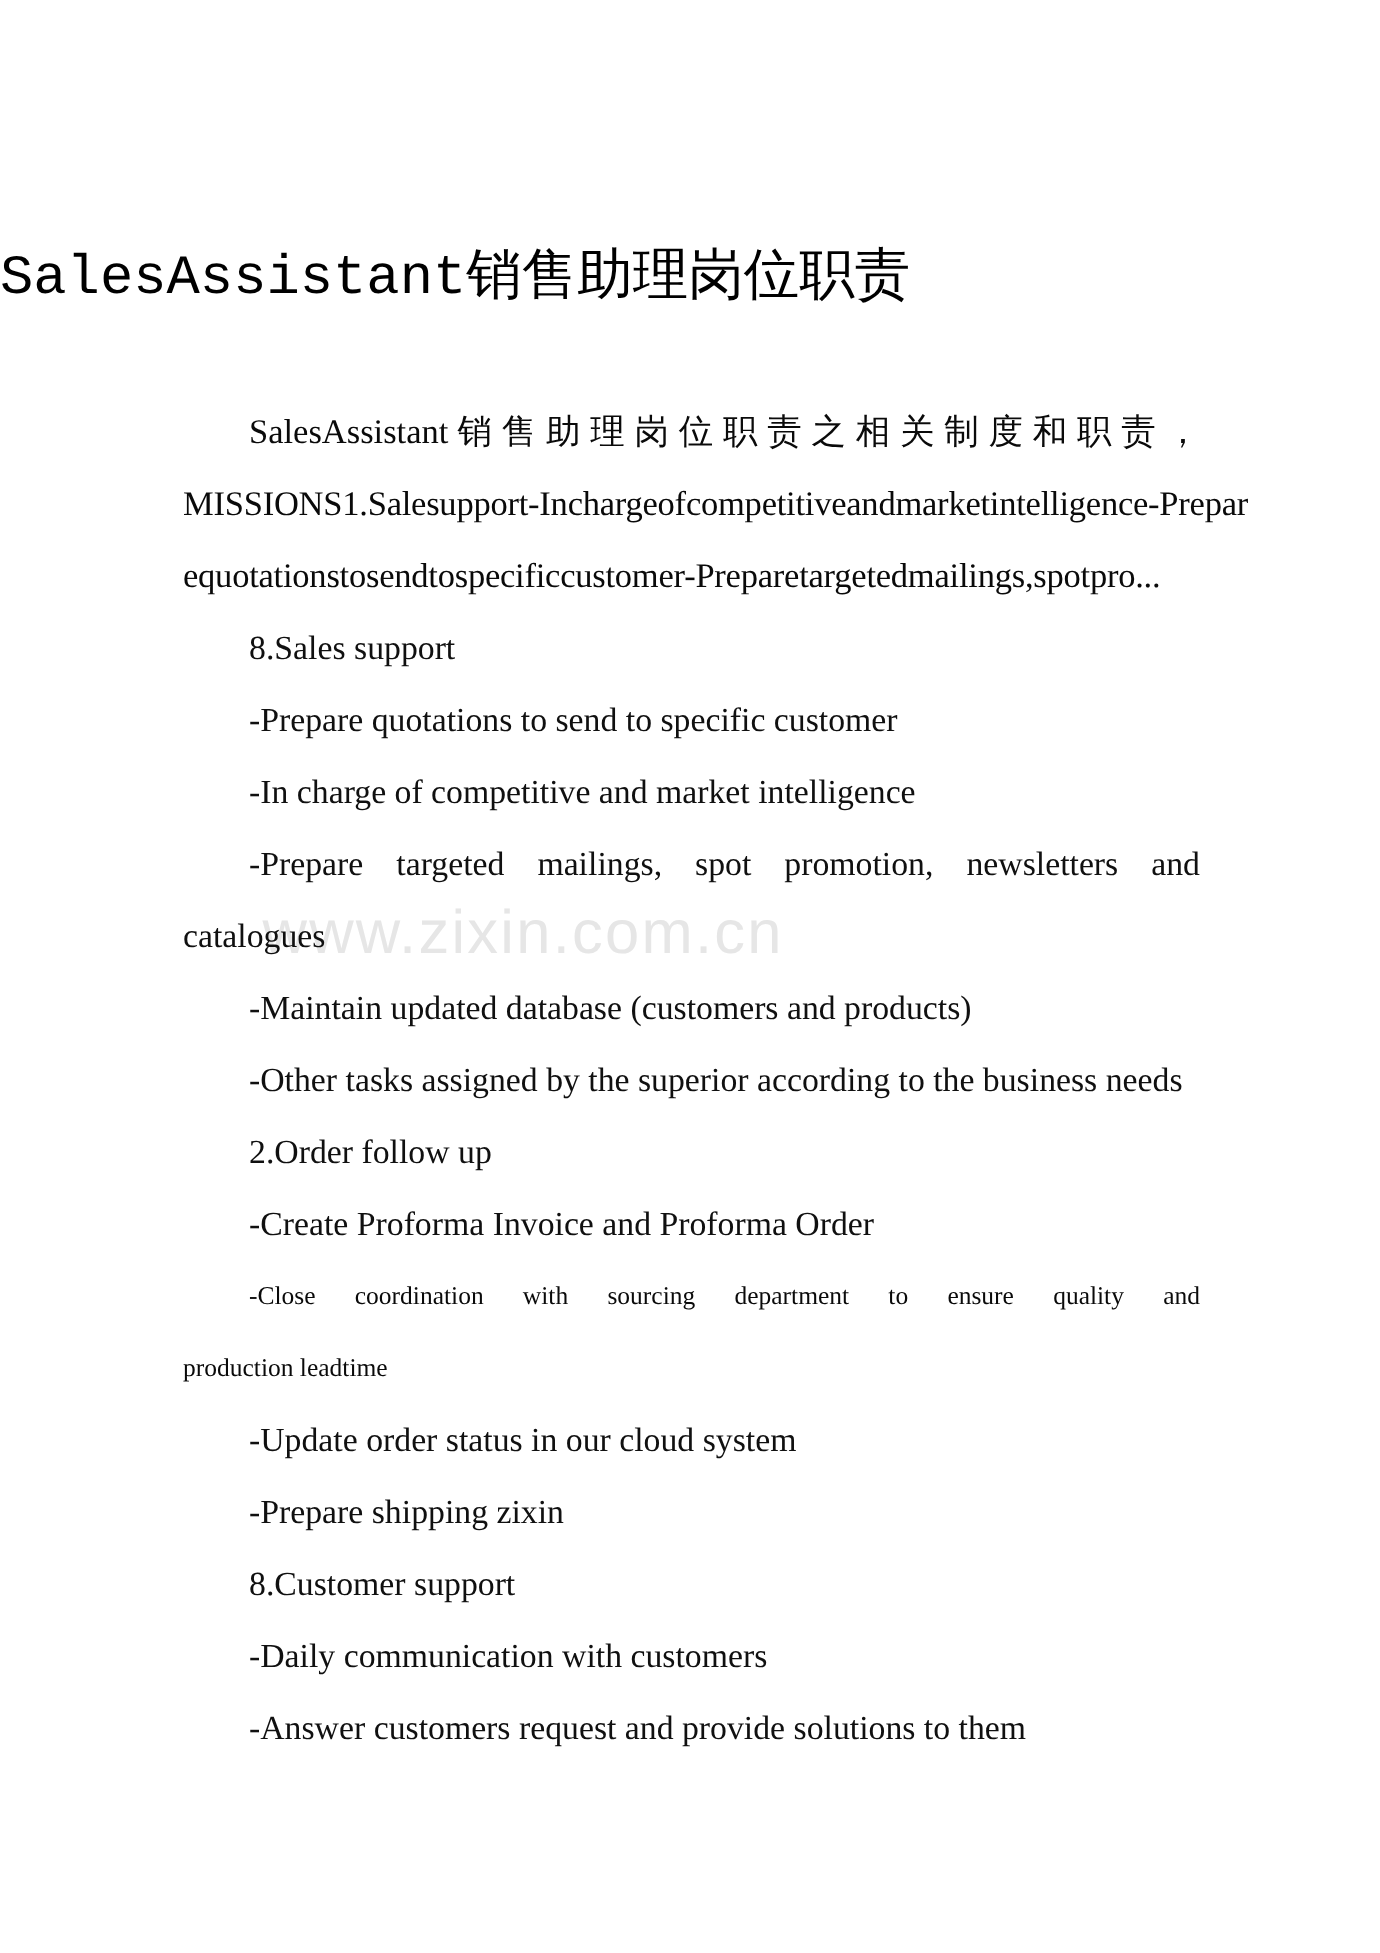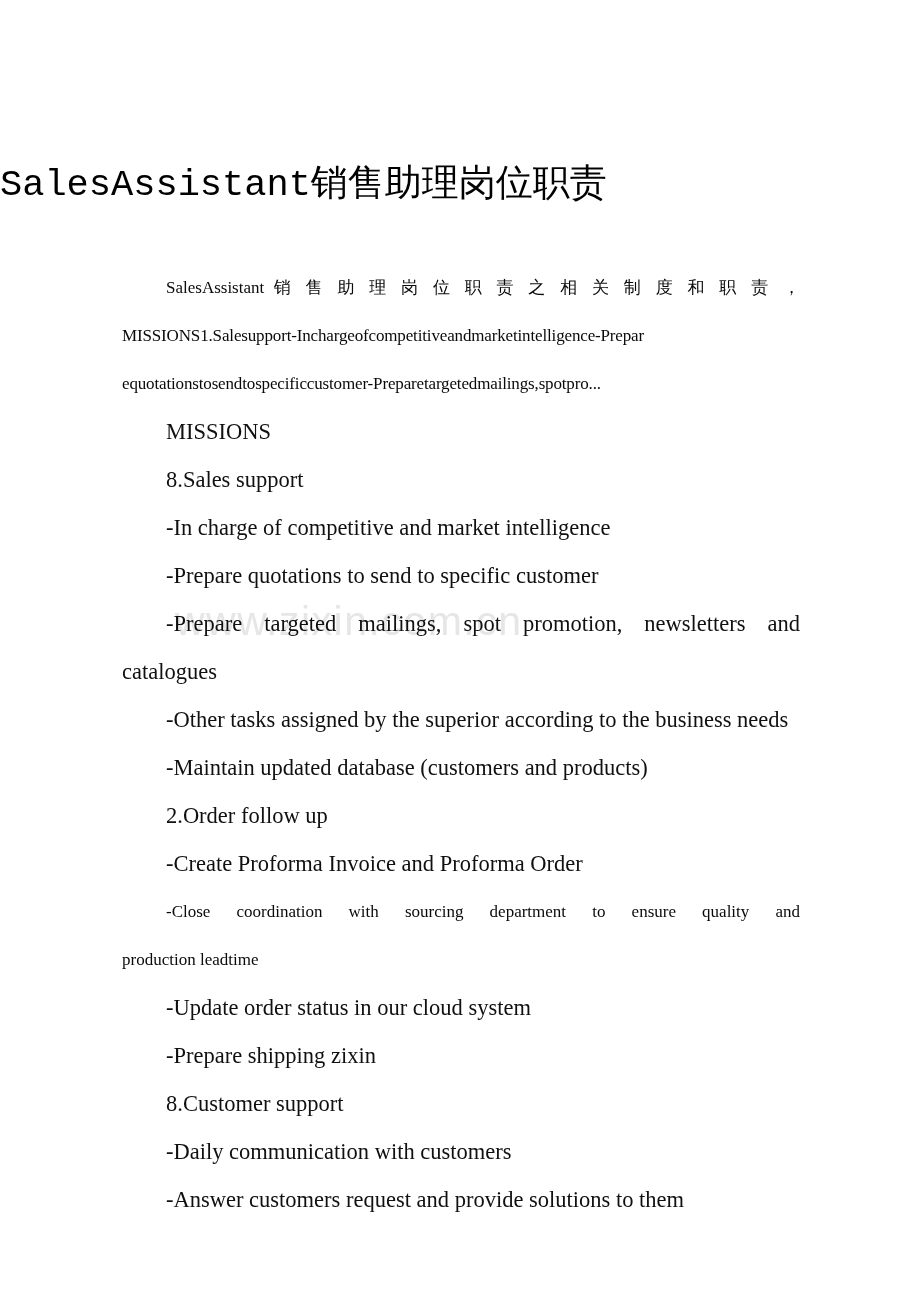--- a/index.html
+++ b/index.html
@@ -66,21 +66,21 @@
     line-height: 48px;
     text-align: justify;
     text-justify: inter-ideograph;
     text-indent: 44px;
     color: #101010;
   }
 
   
   p.lead {
     margin: 0 0 0 0;
-    font-size: 17px;
+    font-size: 23px;
     line-height: 48px;
     text-align: justify;
     text-indent: 44px;
   }
   p.lead .lead-line1 {
     display: block;
     text-align: justify;
     text-align-last: justify;
     text-indent: 44px;
     white-space: nowrap;
@@ -131,27 +131,26 @@
     <h1 class="doc-title">SalesAssistant销售助理岗位职责</h1>
 
     <div class="body-block">
 
       <p class="lead">
         <span class="lead-line1">SalesAssistant 销 售 助 理 岗 位 职 责 之 相 关 制 度 和 职 责 ，</span>
         <span class="lead-line2">MISSIONS1.Salesupport-Inchargeofcompetitiveandmarketintelligence-Prepar</span>
         <span class="lead-line3">equotationstosendtospecificcustomer-Preparetargetedmailings,spotpro...</span>
       </p>
 
-      <p class="para">MISSIONS</p>
       <p class="para">8.Sales support</p>
+      <p class="para">-Prepare quotations to send to specific customer</p>
       <p class="para">-In charge of competitive and market intelligence</p>
-      <p class="para">-Prepare quotations to send to specific customer</p>
       <p class="para">-Prepare targeted mailings, spot promotion, newsletters and catalogues</p>
+      <p class="para">-Maintain updated database (customers and products)</p>
       <p class="para">-Other tasks assigned by the superior according to the business needs</p>
-      <p class="para">-Maintain updated database (customers and products)</p>
       <p class="para">2.Order follow up</p>
       <p class="para">-Create Proforma Invoice and Proforma Order</p>
 
       <p class="wrap-justify">
         <span class="j-line1">-Close coordination with sourcing department to ensure quality and</span>
         <span class="j-line2">production leadtime</span>
       </p>
 
       <p class="para">-Update order status in our cloud system</p>
       <p class="para">-Prepare shipping zixin</p>

